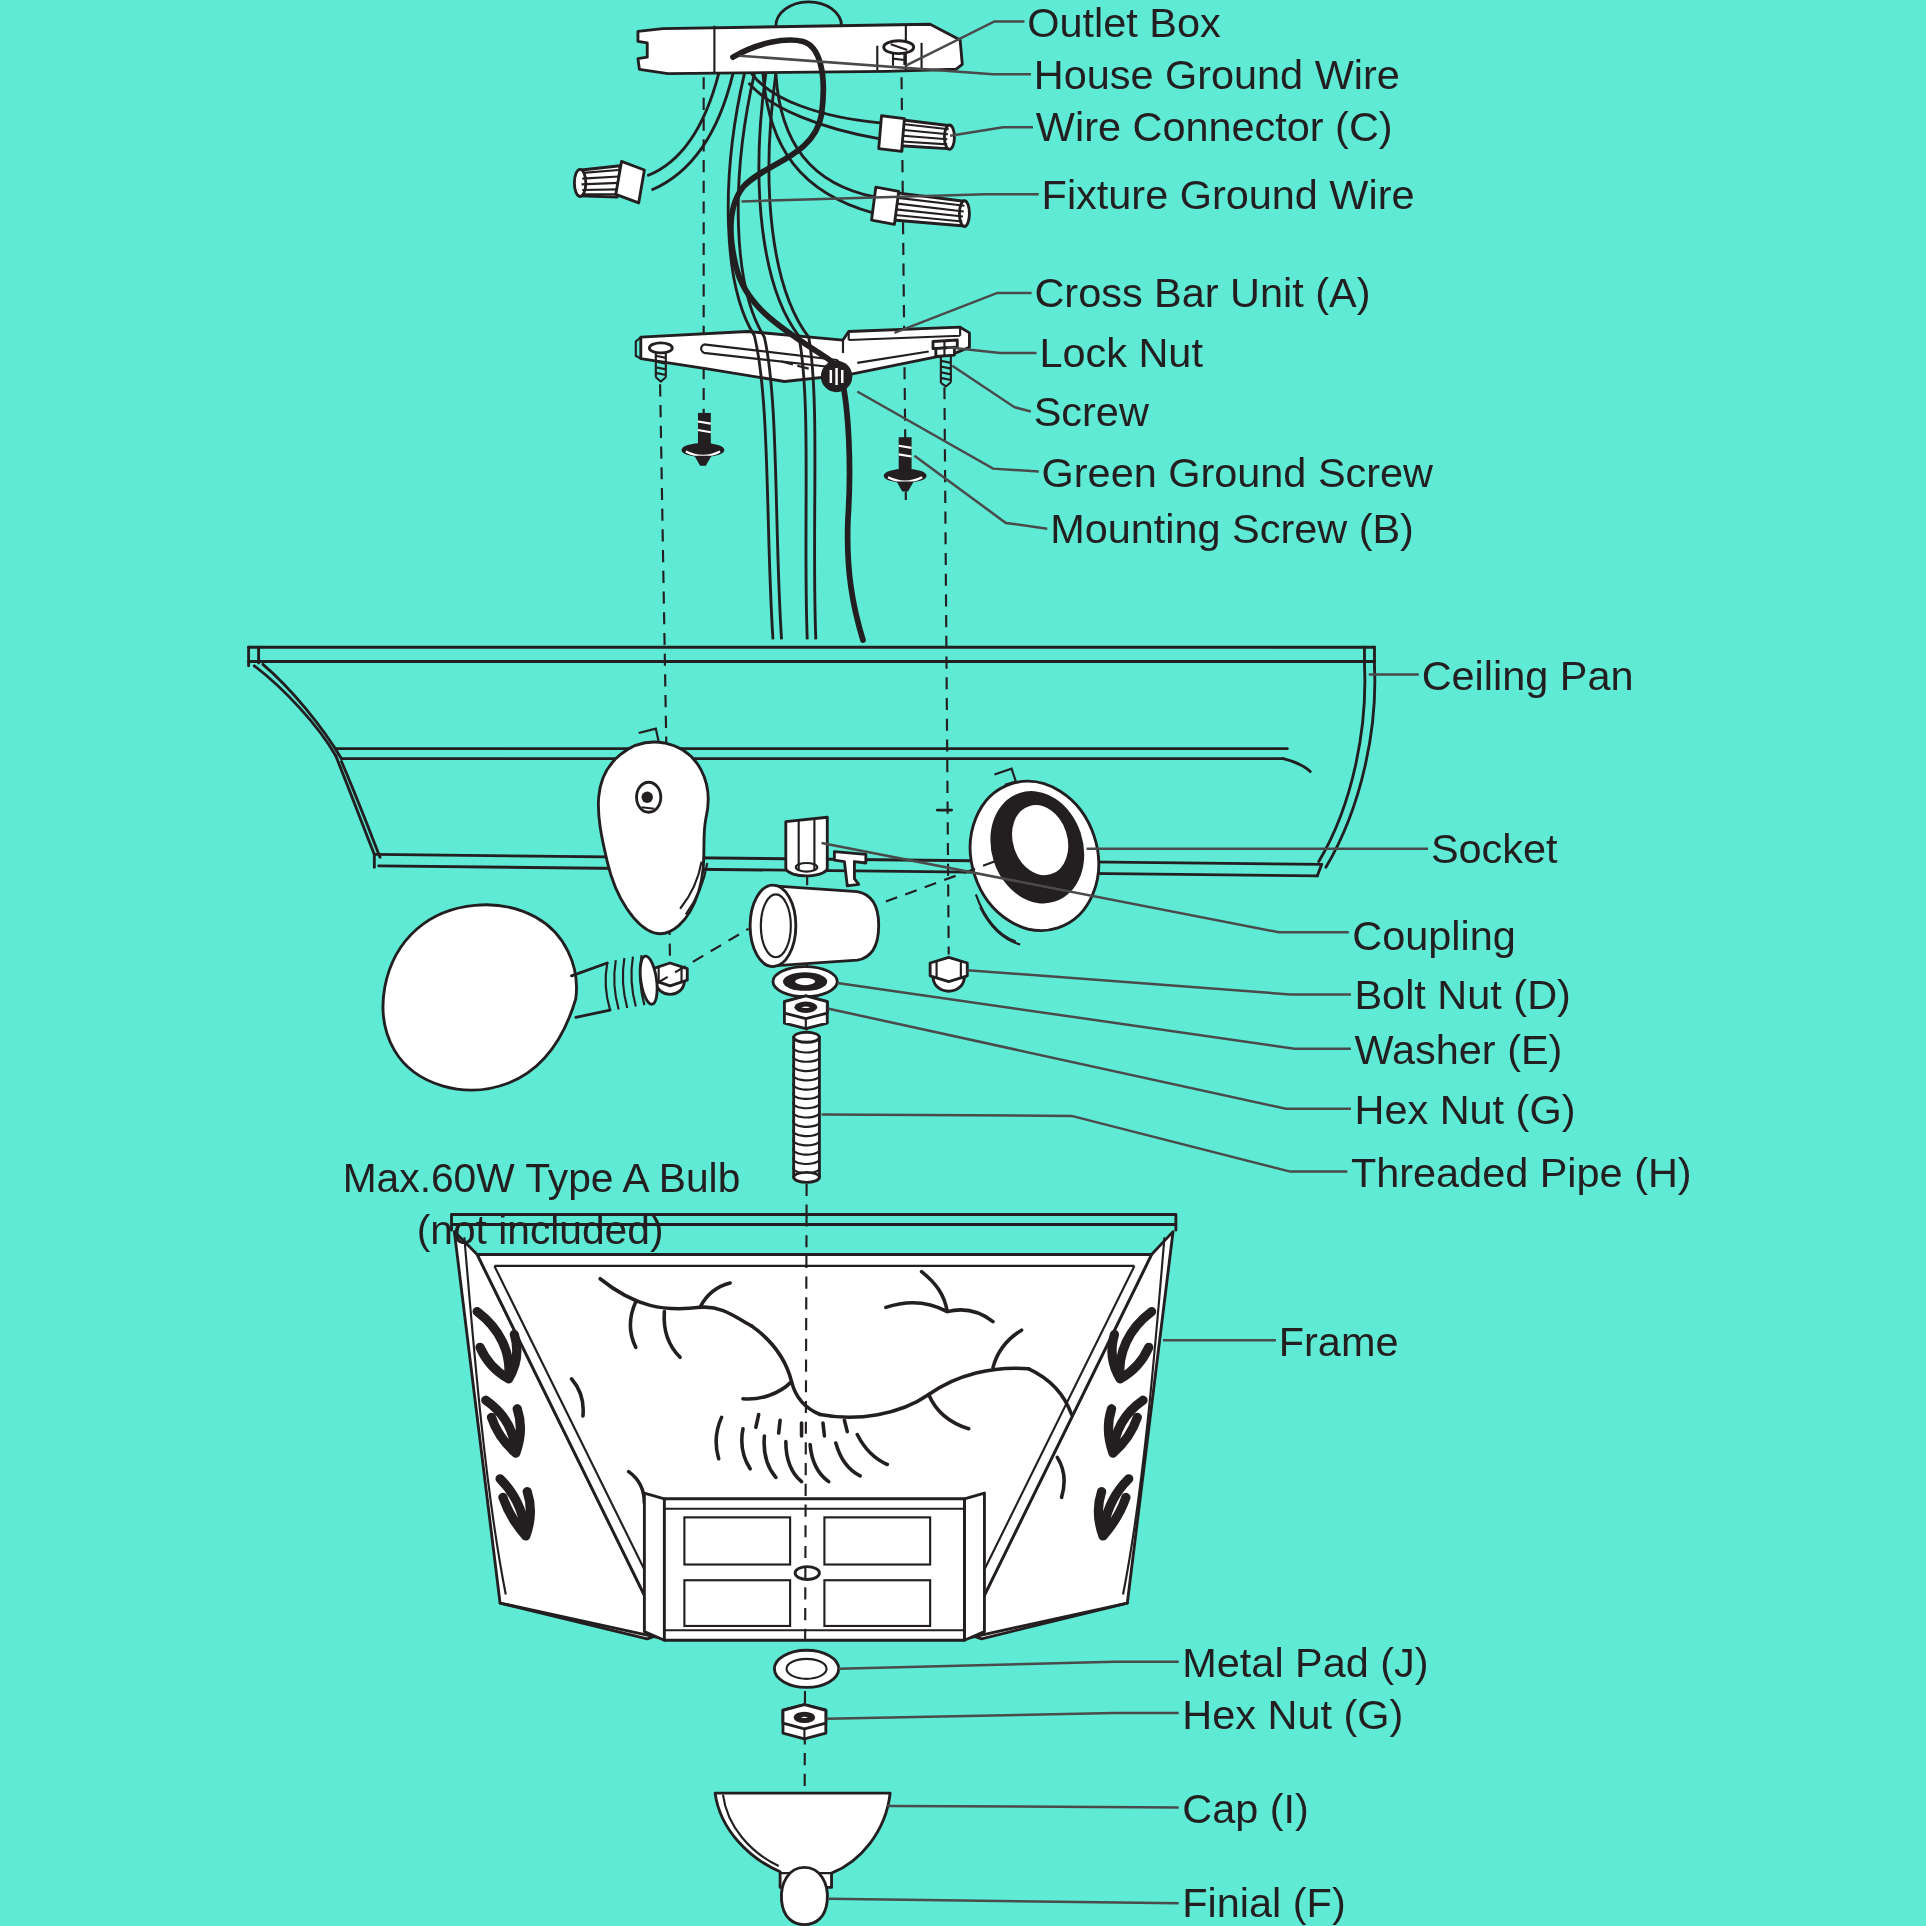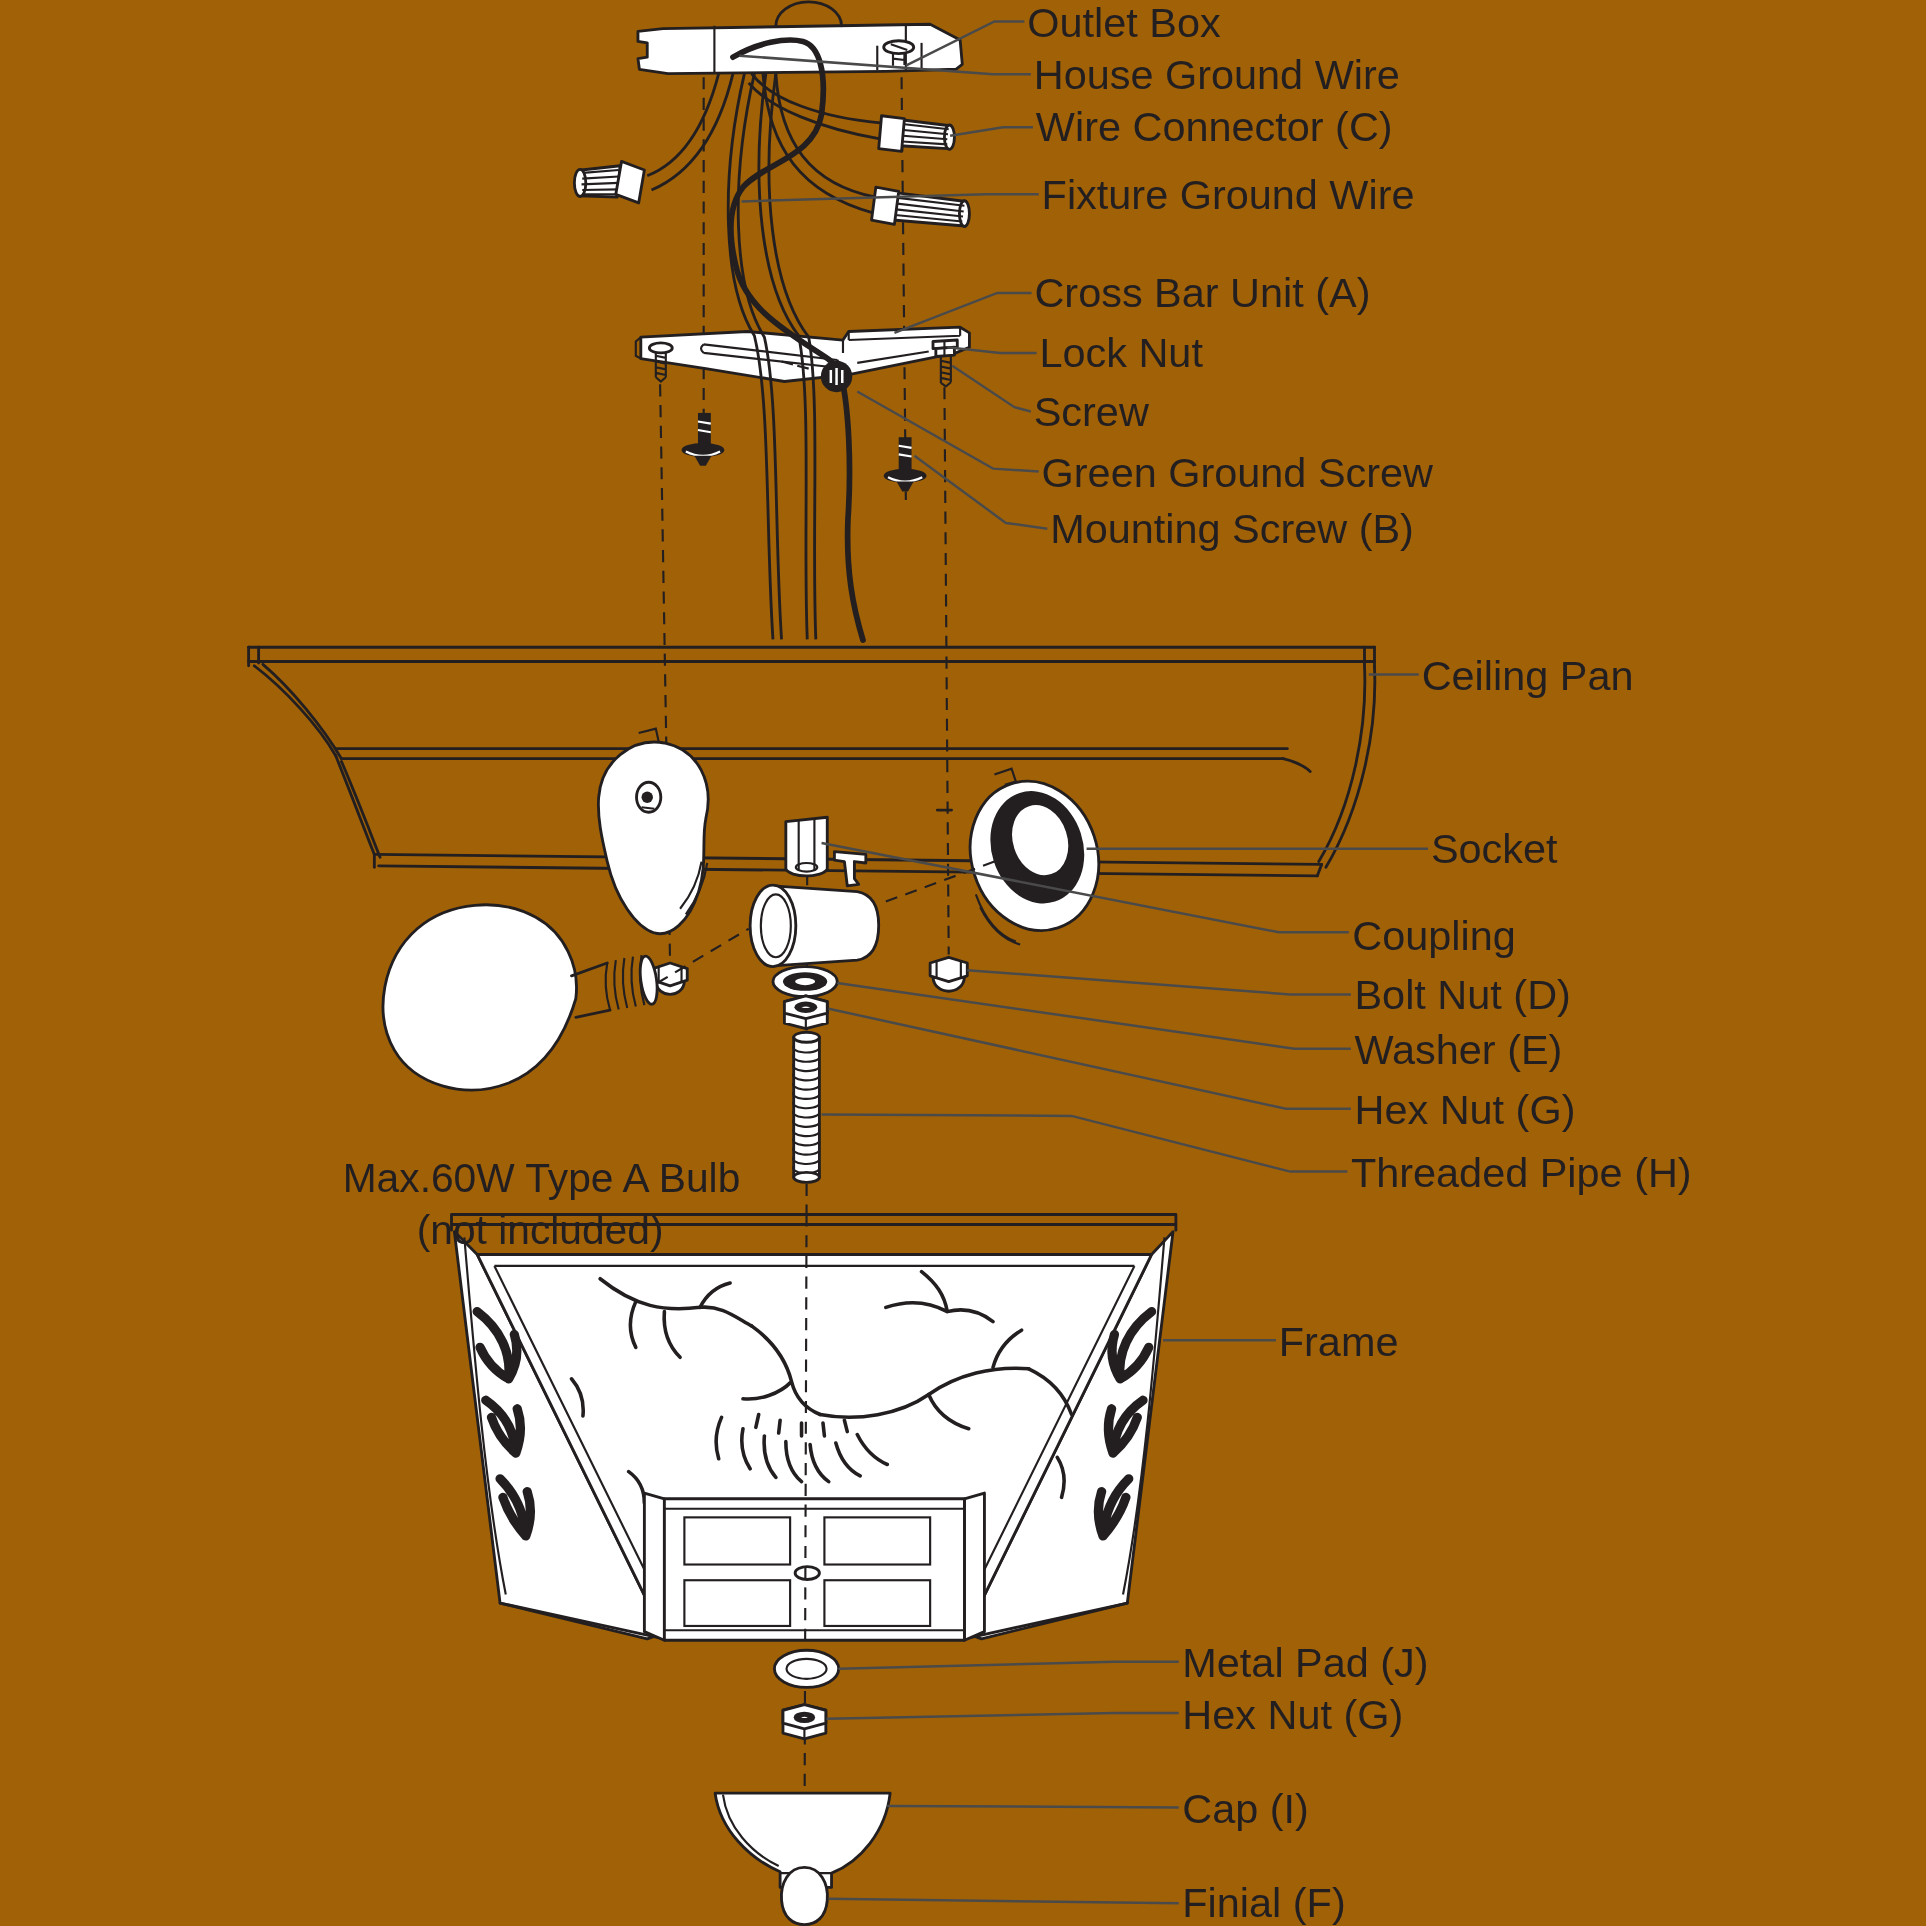--- a/index.html
+++ b/index.html
@@ -1,16 +1,16 @@
 <!DOCTYPE html>
 <html style="font-size:11.4px"><head>
 <meta charset="utf-8">
 <style>
   html,body{margin:0;padding:0;background:#ffffff;}
-  .stage{position:relative;width:1926px;height:1926px;background:#a16207;overflow:hidden;}
+  .stage{position:relative;width:1926px;height:1926px;background:#5eead4;overflow:hidden;}
   svg{display:block;}
   .lbl{font-family:"Liberation Sans",sans-serif;font-size:58px;fill:#231f20;}
   .note{font-family:"Liberation Sans",sans-serif;font-size:57px;fill:#231f20;text-anchor:middle;}
   .ln{stroke:#231f20;stroke-width:4;fill:none;stroke-linecap:round;stroke-linejoin:round;}
   .fw{stroke:#231f20;stroke-width:4;fill:#ffffff;stroke-linejoin:round;}
   .thin{stroke:#231f20;stroke-width:3;fill:none;}
   .dash{stroke:#231f20;stroke-width:3;fill:none;stroke-dasharray:17 12;}
   .leader{stroke:#4a4a4a;stroke-width:3.5;fill:none;}
   .blk{fill:#231f20;stroke:none;}
   .wire{stroke:#231f20;stroke-width:4;fill:none;}

